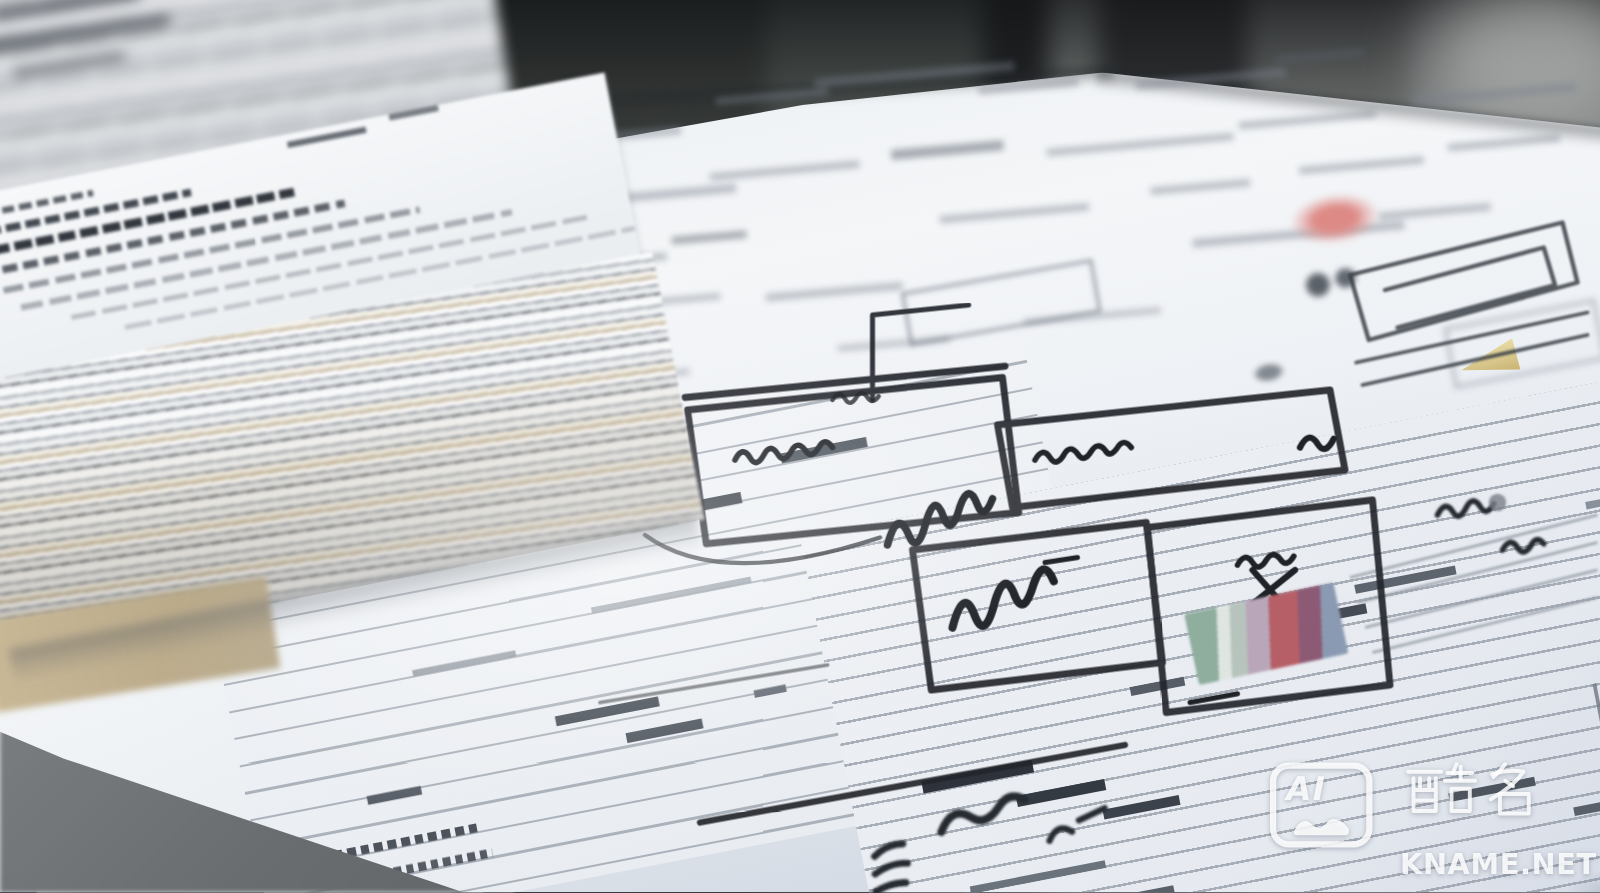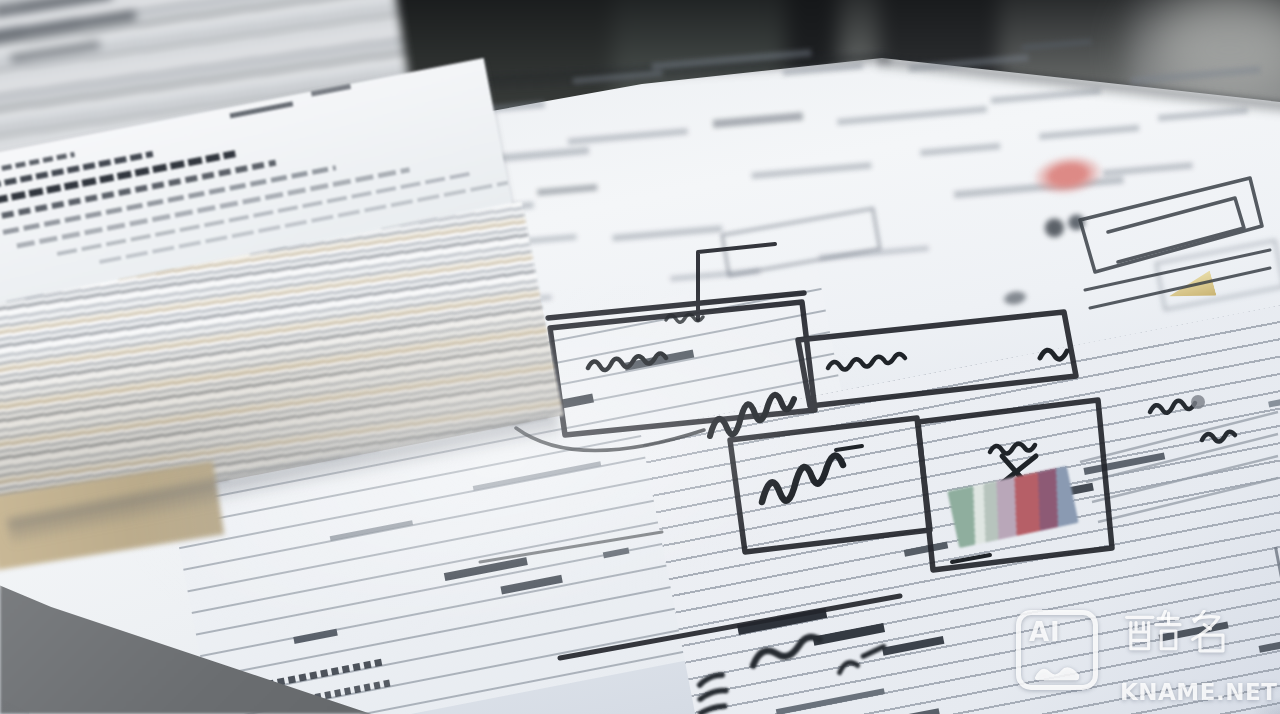--- a/index.html
+++ b/index.html
@@ -166,22 +166,22 @@
   .glare{left:120px;top:300px;width:760px;height:330px;transform:rotate(-12deg);opacity:.4;pointer-events:none;
     background:radial-gradient(closest-side,rgba(255,255,255,.9),rgba(255,255,255,0));}
   .corner-shade{left:980px;top:520px;width:340px;height:220px;pointer-events:none;
     background:radial-gradient(closest-side at 90% 90%,rgba(90,102,125,.22),rgba(90,102,125,0));}
   .vignette{inset:0;pointer-events:none;
     background:radial-gradient(120% 120% at 50% 45%,rgba(0,0,0,0) 60%,rgba(40,46,56,.14) 100%);}
 
   
   .watermark{left:1016px;top:610px;display:flex;gap:22px;align-items:flex-start;
     color:rgba(255,255,255,.85);filter:drop-shadow(0 1px 2px rgba(60,70,90,.4));}
-  .wm-icon{box-sizing:border-box;width:82px;height:80px;border:5px solid rgba(255,255,255,.85);
-    border-radius:15px;position:relative;flex:0 0 auto;}
+  .wm-icon{box-sizing:border-box;width:82px;height:68px;border:5px solid rgba(255,255,255,.85);
+    border-radius:15px;position:relative;flex:0 0 auto;font-style:italic;}
   .wm-ai{position:absolute;left:8px;top:2px;font-size:26px;font-weight:bold;letter-spacing:1px;line-height:1.2;}
   .wm-wave{position:absolute;left:3px;bottom:2px;width:66px;height:40px;}
   .wm-text{display:flex;flex-direction:column;gap:24px;}
   .wm-cjk{width:118px;height:44px;}
   .wm-domain{font-size:23px;font-weight:bold;letter-spacing:.5px;margin-top:1px;white-space:nowrap;}
   .sr{position:absolute;width:1px;height:1px;overflow:hidden;clip-path:inset(50%);white-space:nowrap;}
 </style>
 </head>
 <body>
 

